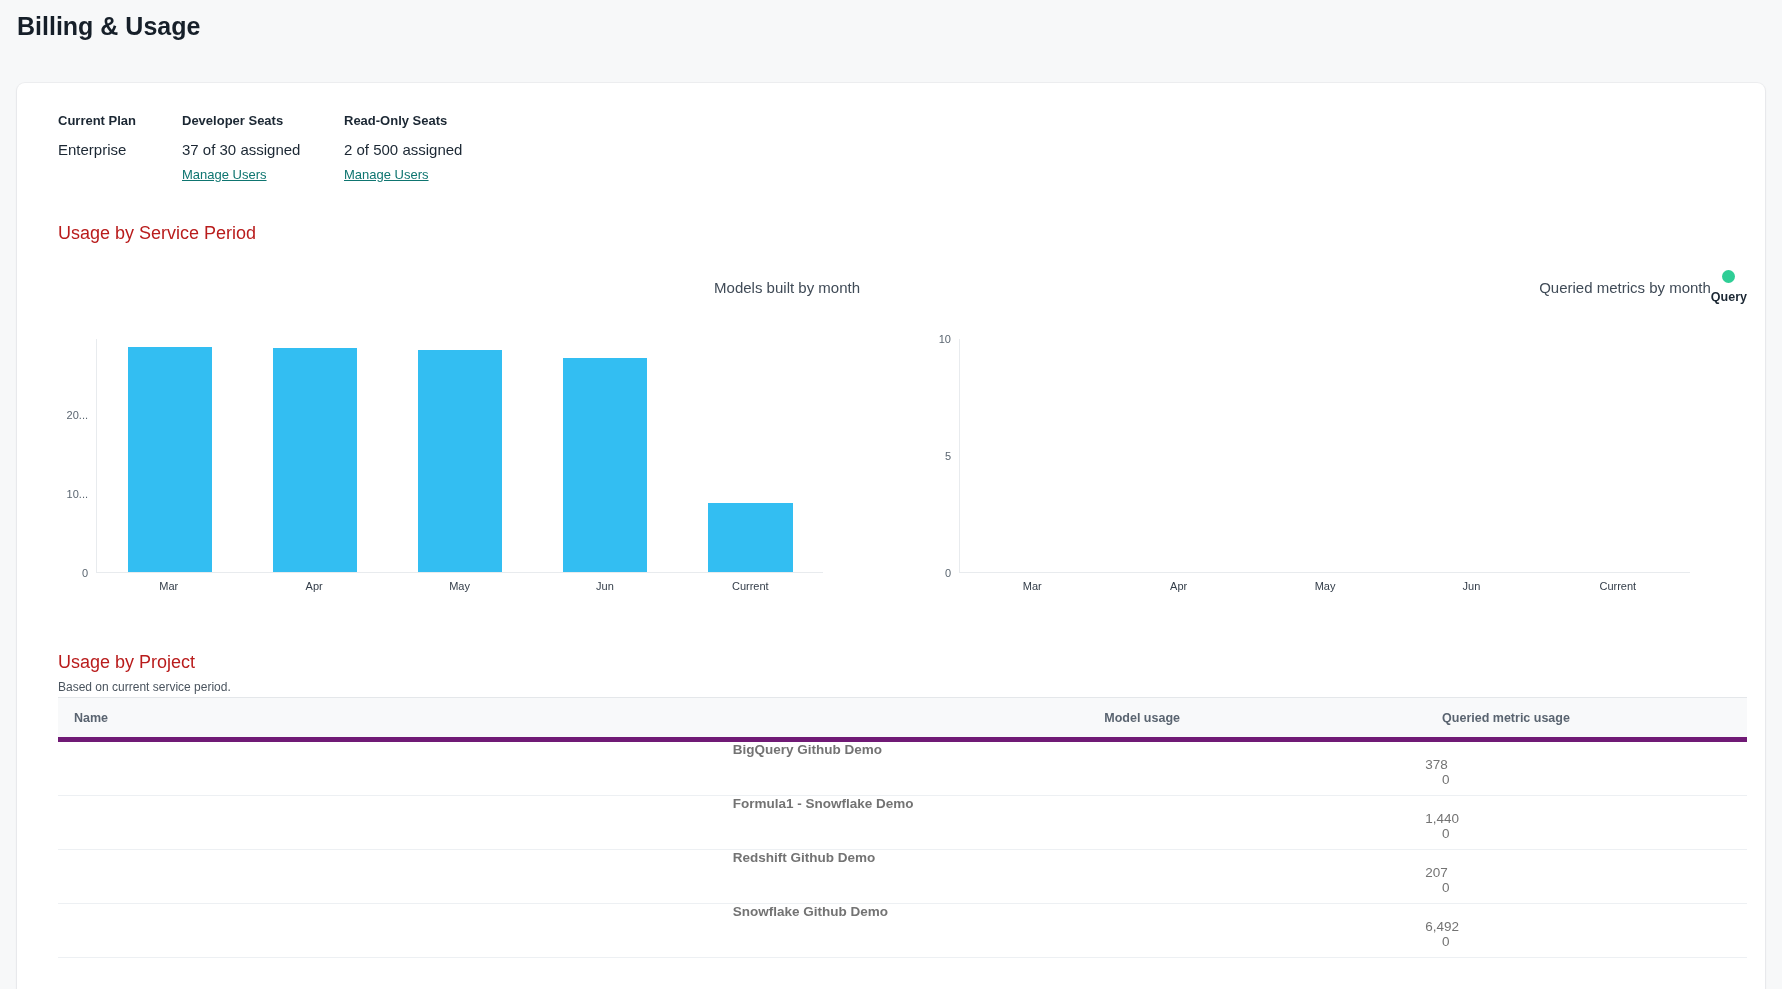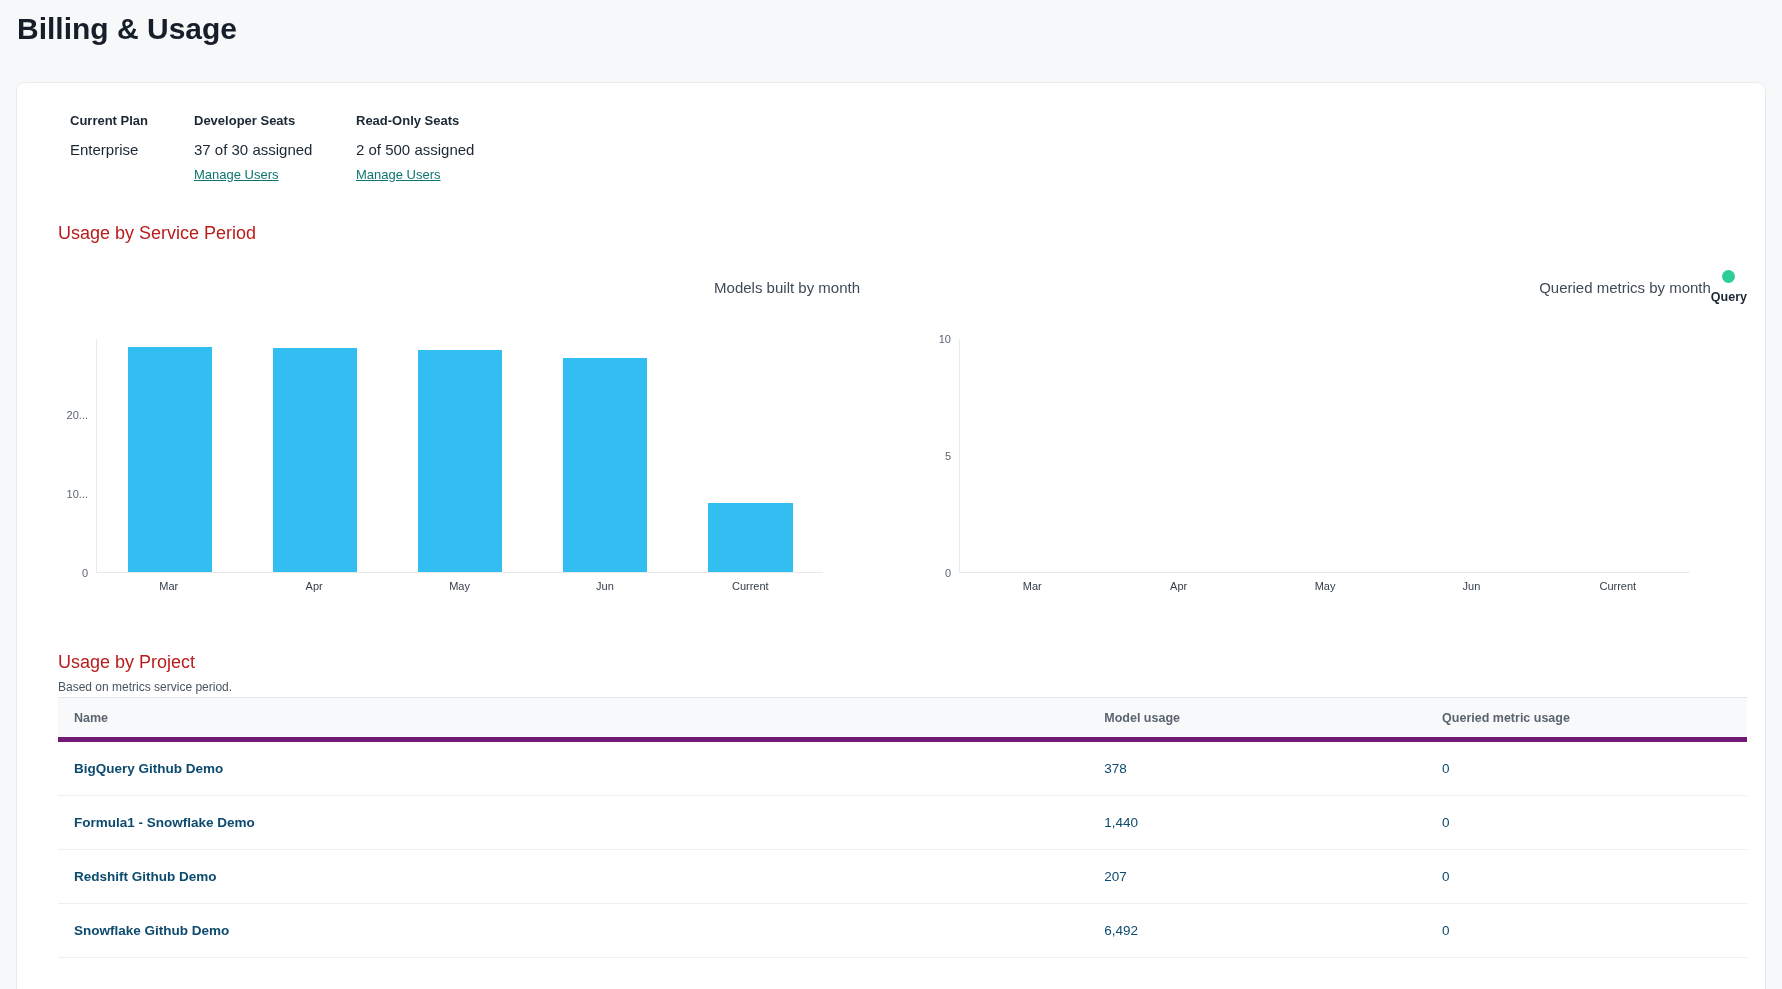--- a/index.html
+++ b/index.html
@@ -1,30 +1,30 @@
 <!DOCTYPE html>
 <html><head>
 <meta charset="utf-8">
 <style>
   html,body{margin:0;padding:0;}
   body{
     width:1782px;height:989px;position:relative;overflow:hidden;
     background:#f7f8f9;color:#1b2733;
     font-family:"Liberation Sans",sans-serif;
   }
-  .page-title{position:absolute;left:17px;top:12px;margin:0;font-size:30px;font-weight:700;color:#161f29;}
+  .page-title{position:absolute;left:17px;top:12px;margin:0;font-size:25px;font-weight:700;color:#161f29;}
   .card{
     position:absolute;left:17px;right:17px;top:83px;height:980px;box-sizing:border-box;
     background:#fff;border-radius:8px;
     box-shadow:0 1px 3px rgba(22,31,41,.07),0 0 0 1px rgba(22,31,41,.04);
     padding:30px 18px 0 41px;
   }
   
   .plan-row{display:flex;}
-  .plan-col.w1{width:124px;margin-left:12px;}
+  .plan-col.w1{width:124px;}
   .plan-col.w2{width:162px;}
   .plan-label{font-size:13px;font-weight:700;color:#1b2733;}
   .plan-value{margin-top:13px;font-size:15px;color:#1b2733;}
   .plan-link{display:inline-block;margin-top:9px;font-size:13px;font-weight:500;color:#0e7570;text-decoration:underline;cursor:pointer;}
   
   .section-title{margin:40px 0 0;font-size:18px;font-weight:400;color:#b91c1c;}
   
   .charts-row{display:flex;margin-top:33px;}
   .chart{width:802px;}
   .chart+.chart{margin-left:61px;width:826px;}
@@ -42,21 +42,21 @@
   .x-label{flex:1;text-align:center;font-size:11px;color:#333d49;}
   
   .project-section{margin-top:60px;}
   .project-subtitle{margin:7px 0 0;font-size:12px;color:#4a545e;}
   .table{margin-top:3px;}
   .thead{display:flex;align-items:center;height:39px;background:#f8f9fa;border-top:1px solid #e4e7ea;border-bottom:5px solid #701a75;font-size:12.5px;font-weight:700;color:#5a6470;}
   .cell{box-sizing:border-box;padding-left:16px;}
   .c-name{width:61%;}
   .c-model{width:20%;}
   .c-query{width:19%;}
-  .trow{display:flex;align-items:center;height:53px;border-bottom:1px solid #edf0f3;font-size:13.5px;color:#0c4a6e;}
+  .trow{display:flex;align-items:flex-end;height:53px;border-bottom:1px solid #edf0f3;font-size:13.5px;color:#737373;flex-direction:column;}
   .trow .c-name{font-weight:700;}
   .spacer-row{height:37px;border-bottom:1px solid #e0e4e8;}
 </style>
 </head>
 <body>
 
 <h1 class="page-title">Billing &amp; Usage</h1>
 
 <div class="card">
 
@@ -154,21 +154,21 @@
           <span class="x-label">Apr</span>
           <span class="x-label">May</span>
           <span class="x-label">Jun</span>
           <span class="x-label">Current</span>
         </div>
     </section>
   </div>
 
   <div class="project-section">
     <h2 class="section-title" style="margin-top:12px">Usage by Project</h2>
-    <p class="project-subtitle">Based on metrics service period.</p>
+    <p class="project-subtitle">Based on current service period.</p>
 
     <div class="table">
       <div class="thead">
         <div class="cell c-name">Name</div>
         <div class="cell c-model">Model usage</div>
         <div class="cell c-query">Queried metric usage</div>
       </div>
       <div id="rows-host">
           <div class="trow">
             <div class="cell c-name">BigQuery Github Demo</div>

